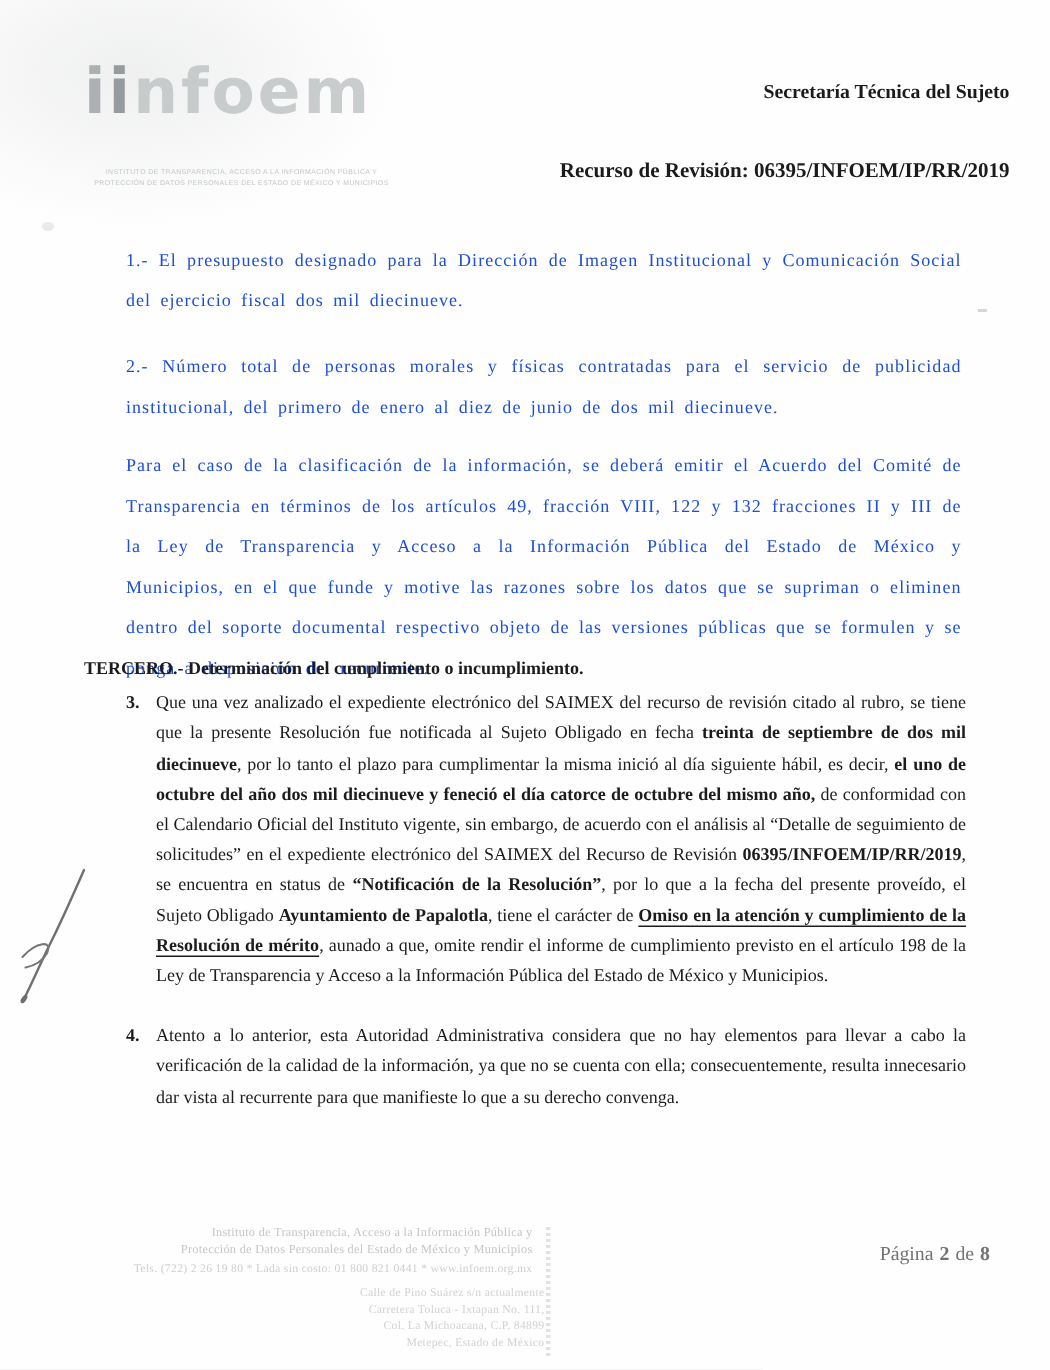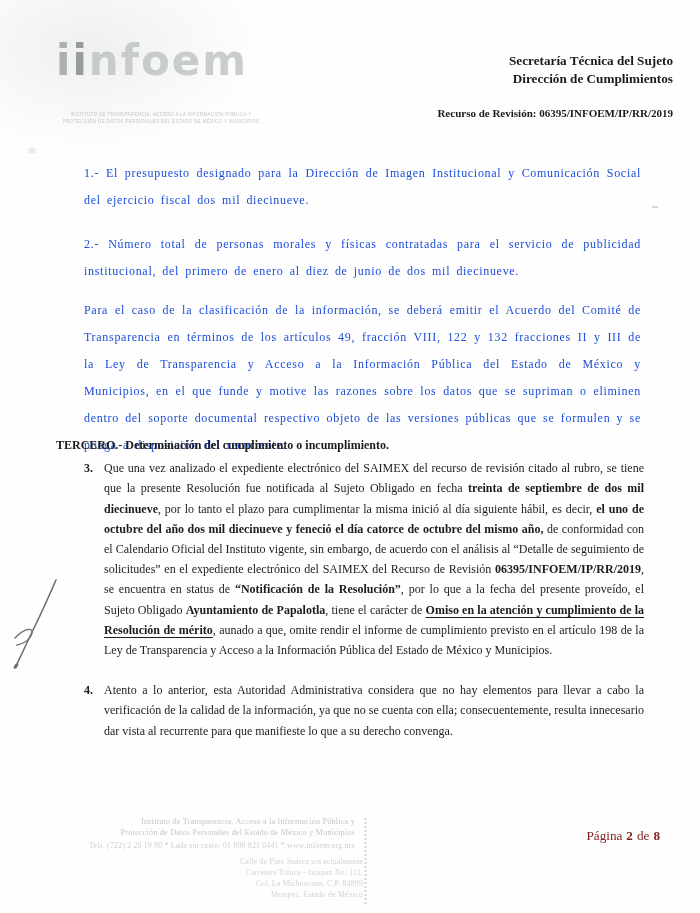--- a/index.html
+++ b/index.html
@@ -26,21 +26,21 @@
   .logo-sub{
     position:absolute;left:57px;top:112px;width:208px;text-align:center;
     font-family:"Liberation Sans",sans-serif;font-size:4.6px;line-height:6.5px;
     color:#c2c6c7;letter-spacing:.3px;filter:blur(0.3px);
   }
   .hdr-right{
     position:absolute;right:27px;top:52px;text-align:right;
     font-weight:700;font-size:13.2px;line-height:18px;color:#1b1b1b;
   }
   .case-line{
-    position:absolute;right:27px;top:107px;font-weight:700;font-size:11px;color:#1b1b1b;
+    position:absolute;right:27px;top:107px;font-weight:700;font-size:14px;color:#1b1b1b;
   }
 
   
   .faded{
     position:absolute;left:84px;top:160px;width:557px;
     color:#1d4ed8;font-size:12px;line-height:27px;
     text-align:justify;letter-spacing:.7px;word-spacing:2.5px;
     filter:blur(0.35px);
   }
   .faded p{margin:0;}
@@ -65,21 +65,21 @@
     position:absolute;left:40px;top:817px;width:315px;text-align:right;
     font-size:8.2px;line-height:10.5px;color:#c3c7c4;letter-spacing:.2px;
     filter:blur(0.25px);
   }
   .f-contact{font-size:7.8px;color:#ccd0cd;margin-top:3px;}
   .f-address{margin-top:4px;font-size:7.8px;line-height:11px;color:#d0d3d0;margin-right:-8px;}
   .footer-strip{
     position:absolute;left:364px;top:818px;width:3px;height:86px;opacity:.8;
     background:repeating-linear-gradient(to bottom,#d8dcd9 0 2px, transparent 2px 4px);
   }
-  .page-num{position:absolute;right:40px;top:828px;font-size:13.2px;color:#7f1d1d;}
+  .page-num{position:absolute;right:40px;top:828px;font-size:13.2px;color:#737373;}
   .page-num .pn-b{font-weight:700;}
   .page-num span{margin-right:4px;}
   .page-num span:last-child{margin-right:0;}
 
   
   .artifact-dash{position:absolute;left:652px;top:206px;width:6px;height:2px;background:#cdcdcd;opacity:.8;}
   .artifact-smudge{position:absolute;left:28px;top:148px;width:8px;height:6px;background:#dcdcdc;border-radius:50%;opacity:.6;}
 </style>
 </head>
 <body>
@@ -89,21 +89,20 @@
   <div class="logo">
     <div class="logo-text"><span class="lg-i1">i</span><span class="lg-i2">i</span><span class="lg-rest">nfoem</span></div>
   </div>
   <div class="logo-sub">
     <div>INSTITUTO DE TRANSPARENCIA, ACCESO A LA INFORMACIÓN PÚBLICA Y</div>
     <div>PROTECCIÓN DE DATOS PERSONALES DEL ESTADO DE MÉXICO Y MUNICIPIOS</div>
   </div>
 
   <div class="hdr-right">
     <div>Secretaría Técnica del Sujeto</div>
-    <div>Dirección de Cumplimientos</div>
   </div>
   <div class="case-line">Recurso de Revisión: 06395/INFOEM/IP/RR/2019</div>
 
   <div class="faded">
     <p class="fp1">1.- El presupuesto designado para la Dirección de Imagen Institucional y Comunicación Social del ejercicio fiscal dos mil diecinueve.</p>
     <p class="fp2">2.- Número total de personas morales y físicas contratadas para el servicio de publicidad institucional, del primero de enero al diez de junio de dos mil diecinueve.</p>
     <p class="fp3">Para el caso de la clasificación de la información, se deberá emitir el Acuerdo del Comité de Transparencia en términos de los artículos 49, fracción VIII, 122 y 132 fracciones II y III de la Ley de Transparencia y Acceso a la Información Pública del Estado de México y Municipios, en el que funde y motive las razones sobre los datos que se supriman o eliminen dentro del soporte documental respectivo objeto de las versiones públicas que se formulen y se ponga a disposición del recurrente.</p>
   </div>
 
   <div class="section">

